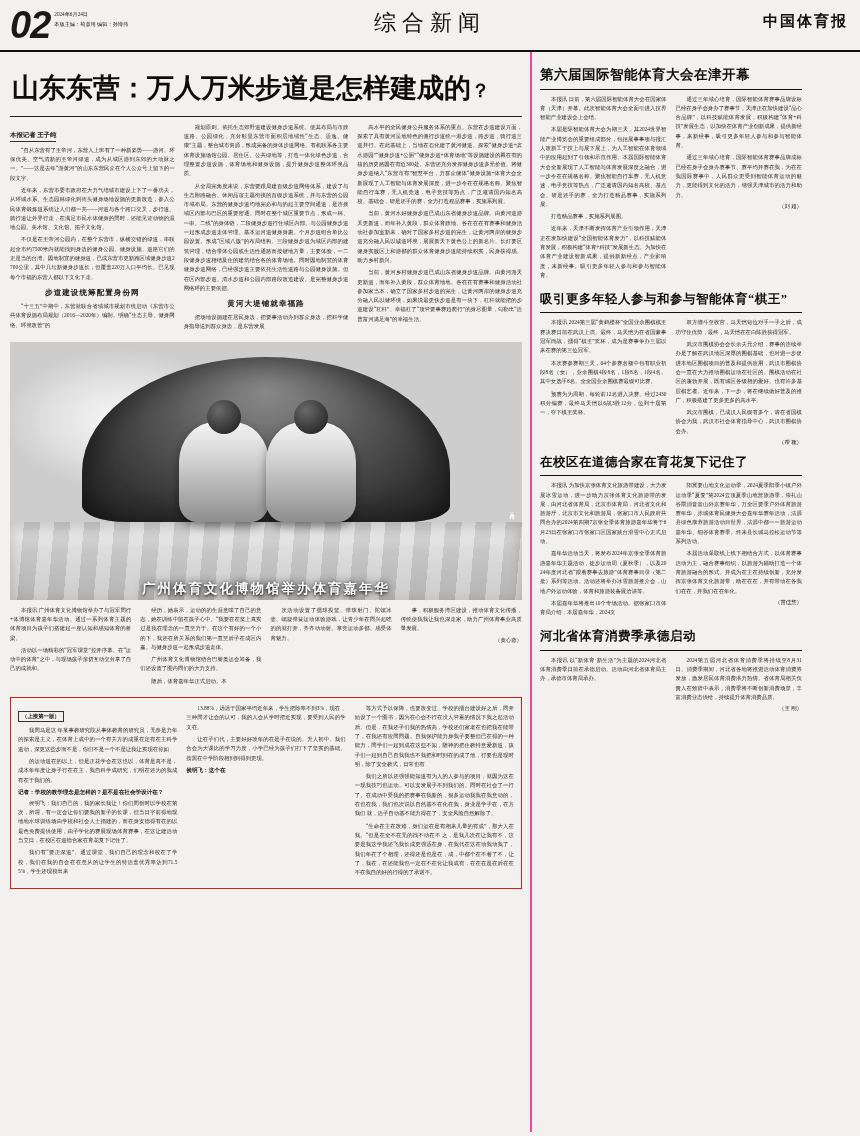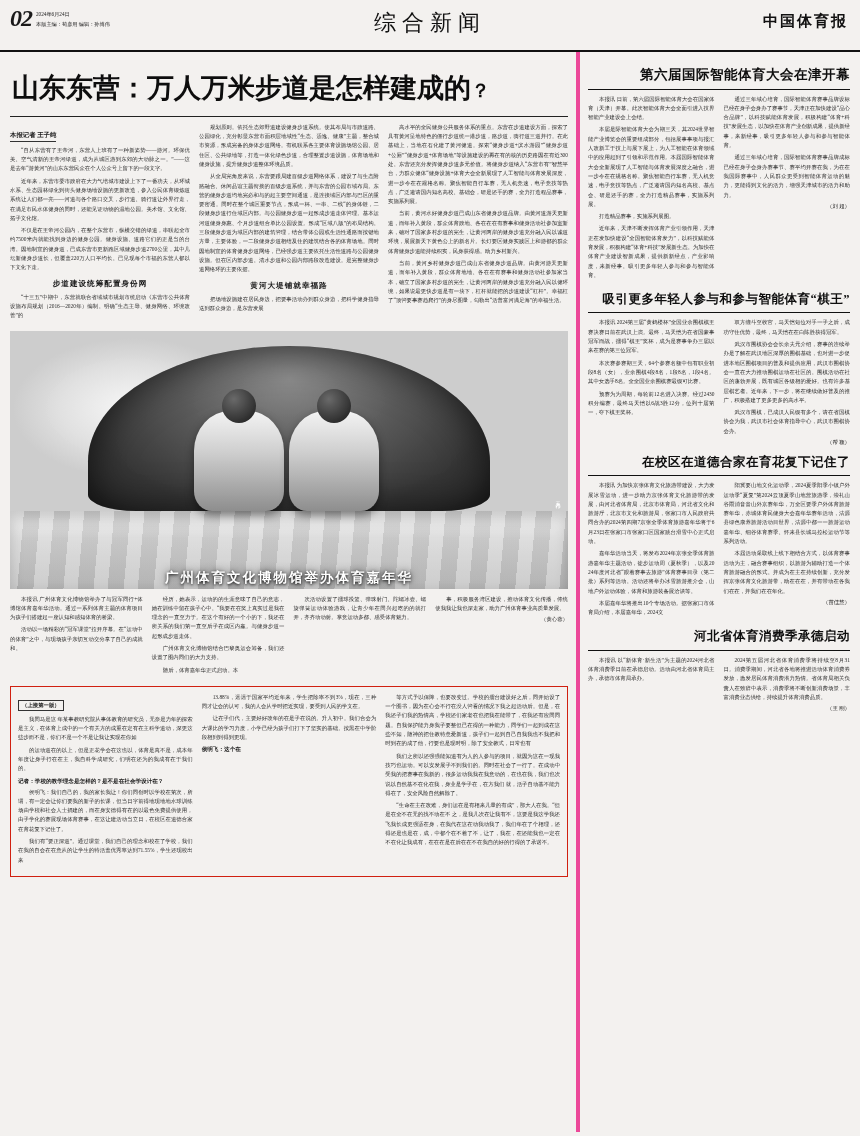--- a/index.html
+++ b/index.html
@@ -23,22 +23,22 @@
   
   .masthead {
     height: 52px;
     display: flex;
     align-items: flex-start;
     padding: 6px 10px 0 10px;
     border-bottom: 2px solid #111;
     position: relative;
   }
   .page-num {
-    font-family: Liberation Serif, serif;
-    font-size: 24px;
+    font-family: Liberation Sans, sans-serif;
+    font-size: 38px;
     font-weight: bold;
     font-style: italic;
     line-height: 1;
     margin-right: 4px;
     letter-spacing: -1px;
   }
   .masthead-meta {
     font-size: 5.2px;
     line-height: 1.9;
     padding-top: 4px;
@@ -65,23 +65,23 @@
     color: #111;
   }
 
   
   .body-wrap {
     display: flex;
     padding: 0;
     height: 1080px;
   }
   .left-col {
-    width: 580px;
+    width: 532px;
     padding: 6px 8px 0 10px;
-    border-right: 4px solid #ec4899;
+    border-right: 2px solid #ec4899;
     position: relative;
   }
   .right-col {
     width: 280px;
     padding: 6px 10px 0 8px;
   }
 
   
   .headline {
     font-size: 27px;
@@ -232,21 +232,21 @@
     font-weight: bold;
     margin: 3px 0 2px 0;
     line-height: 1.6;
     text-indent: 0;
   }
 
   
   .r-head {
     font-size: 13.5px;
     font-weight: bold;
-    text-align: right;
+    text-align: left;
     letter-spacing: 0.5px;
     margin: 8px 0 5px 0;
     line-height: 1.3;
     color: #0f0f0f;
   }
   .r-head.small { font-size: 12.5px; }
   .r-rule { border-top: 1px solid #111; margin: 4px 0 5px 0; }
   .duo { display: flex; gap: 9px; }
   .duo .c { flex: 1; }
   .r-sig { font-size: 5.4px; text-align: right; margin-top: 2px; }

